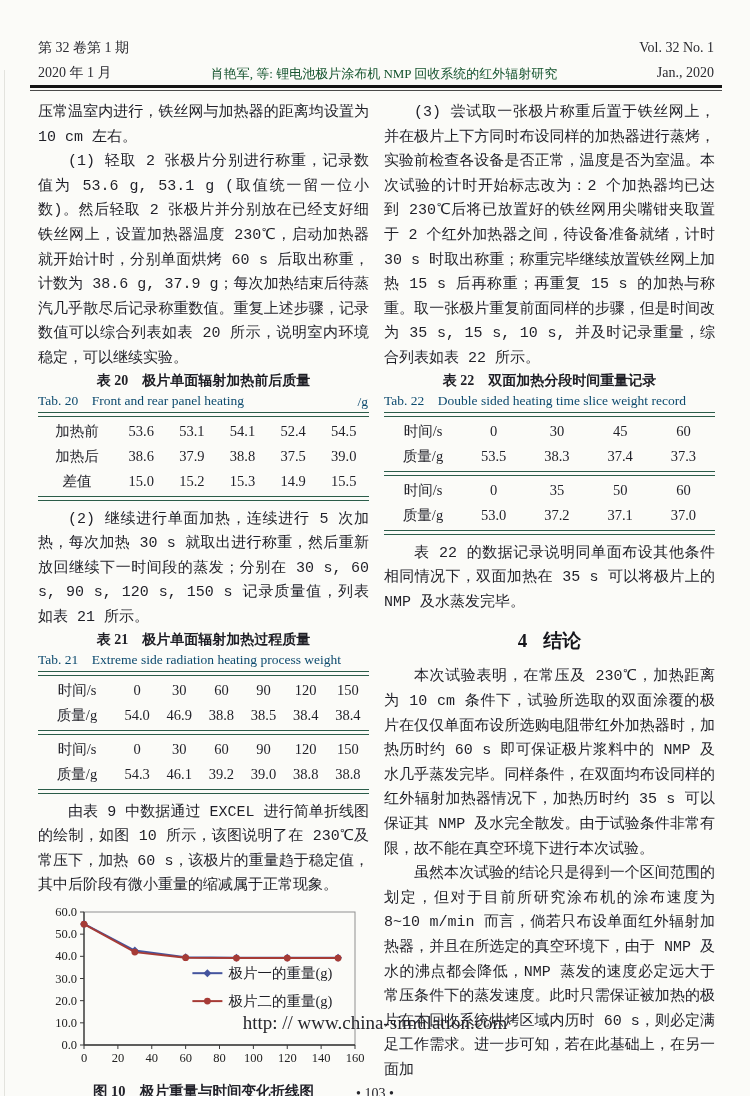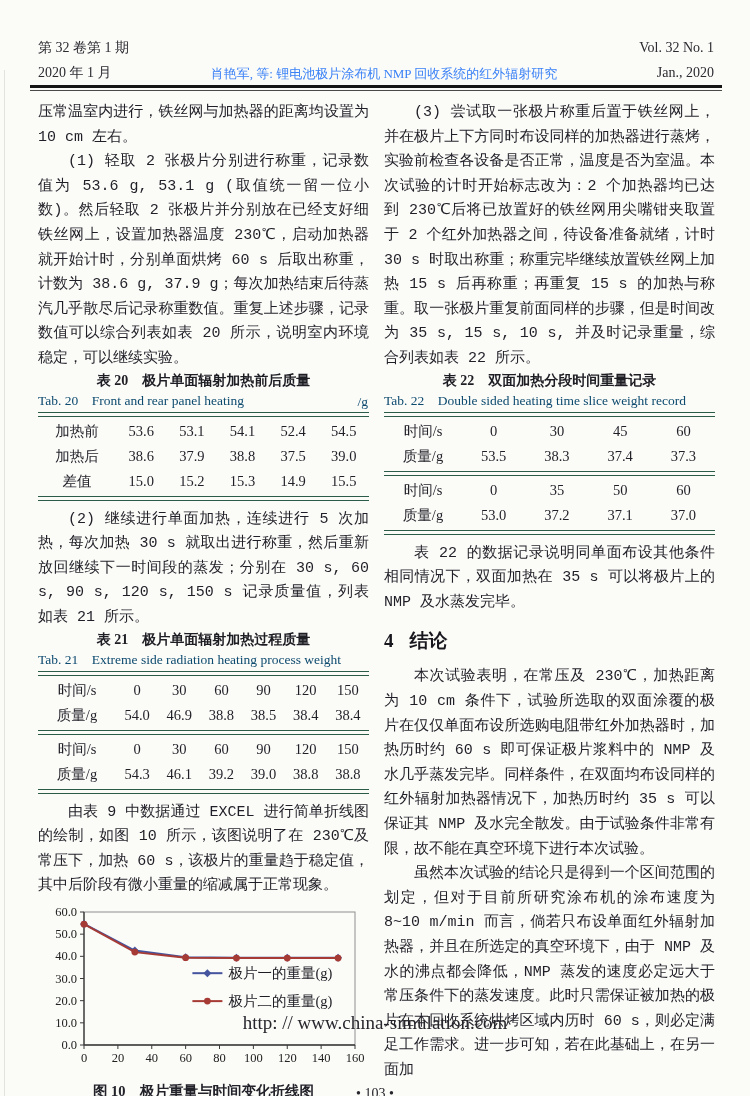--- a/index.html
+++ b/index.html
@@ -6,21 +6,21 @@
   body{
     width:750px;height:1096px;position:relative;overflow:hidden;
     background:#fbfbf8;color:#22222a;
     font-family:"Liberation Serif","DejaVu Serif",serif;
   }
   .scan-edge{position:absolute;left:4px;top:70px;bottom:0;width:1px;background:#e3e3de;}
   
   .hdr{position:absolute;top:36px;left:38px;width:676px;display:flex;justify-content:space-between;align-items:flex-start;}
   .hdr-left,.hdr-right{font-size:14px;line-height:1.75;color:#2a2a30;white-space:nowrap;}
   .hdr-right{text-align:right;}
-  .hdr-center{font-size:13px;color:#3b82f6;align-self:flex-end;padding-bottom:2px;white-space:nowrap;}
+  .hdr-center{font-size:13px;color:#14532d;align-self:flex-end;padding-bottom:2px;white-space:nowrap;}
   .hdr-rule{position:absolute;top:85px;left:30px;width:692px;border-top:3px solid #151515;border-bottom:1px solid #4a4a4a;height:2px;}
   
   .col{position:absolute;top:101px;width:331px;}
   .col-left{left:38px;}
   .col-right{left:384px;}
   p.body-p{margin:0;font-size:15px;line-height:1.64;text-align:justify;color:#1f1f27;font-family:Liberation Mono, monospace;}
   p.indent{text-indent:2em;}
   
   .ptable{margin:0 0 7px;}
   .tbl-title-cn{text-align:center;font-size:14px;font-weight:bold;color:#1d1d24;margin-bottom:2px;}
@@ -29,21 +29,21 @@
   .rule-d{height:3px;border-top:1.5px solid #2b5c49;border-bottom:1.5px solid #2b5c49;}
   .rule-d.mid{margin:1px 0;}
   table.dt{width:100%;border-collapse:collapse;font-size:14.5px;color:#1f1f27;margin:2px 0;}
   table.dt td{text-align:center;padding:2px 0;line-height:1.45;}
   table.dt td.lbl{width:78px;}
   
   .figure{margin-top:4px;}
   .fig-cap-cn{text-align:center;font-size:14.5px;font-weight:bold;margin-top:3px;}
   .fig-cap-en{text-align:center;font-size:14px;margin-top:2px;}
   
-  .sec-h{font-size:19px;font-weight:bold;margin:13px 0 11px;color:#17171d;}
+  .sec-h{font-size:19px;font-weight:bold;margin:13px 0 11px;color:#17171d;text-align:center;}
   .sec-h .num{margin-right:16px;}
   
   .ftr{position:absolute;left:0;width:750px;text-align:center;}
   .ftr-url{top:1012px;font-size:19px;color:#26262c;}
   .ftr-page{top:1086px;font-size:14px;color:#26262c;}
 </style>
 </head>
 <body>
 
 <div class="scan-edge"></div>

